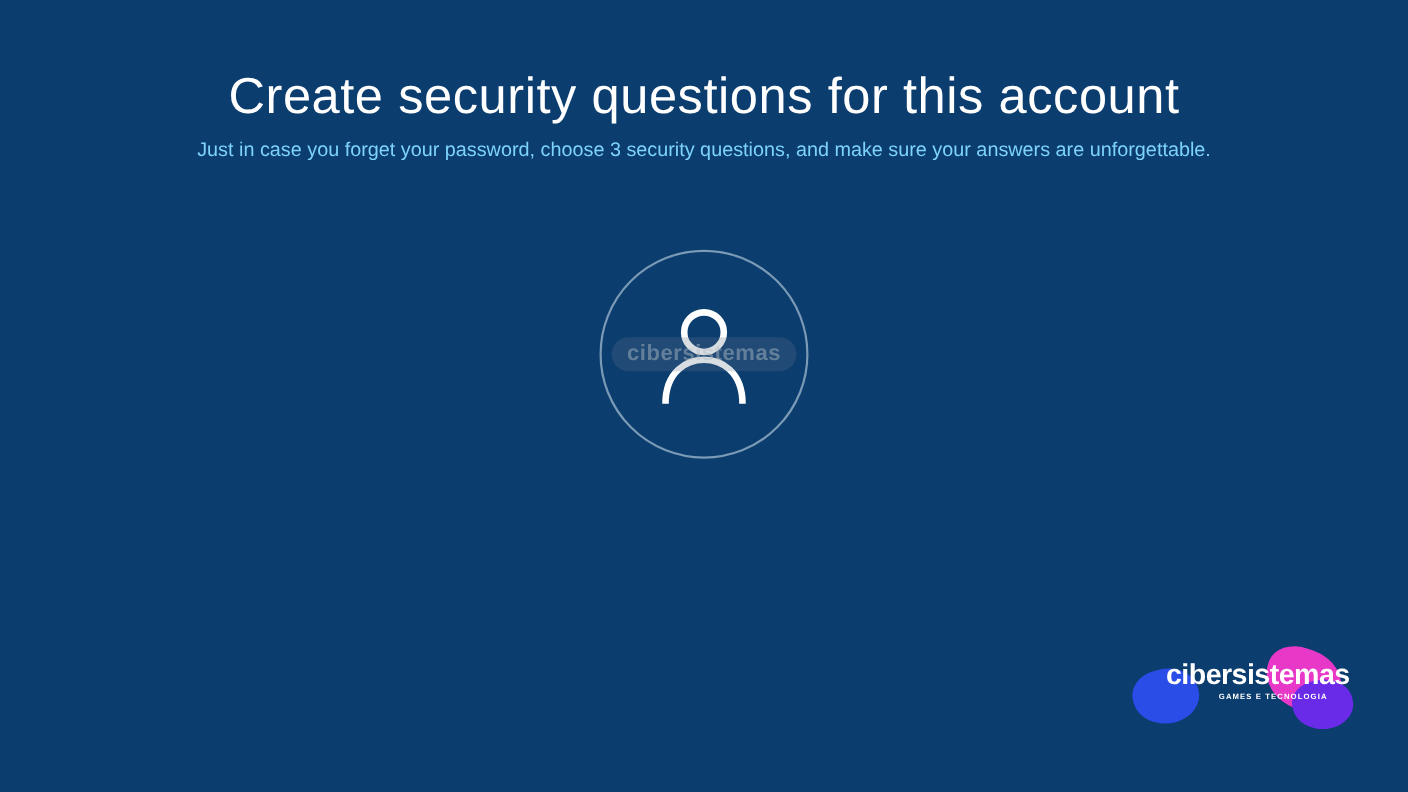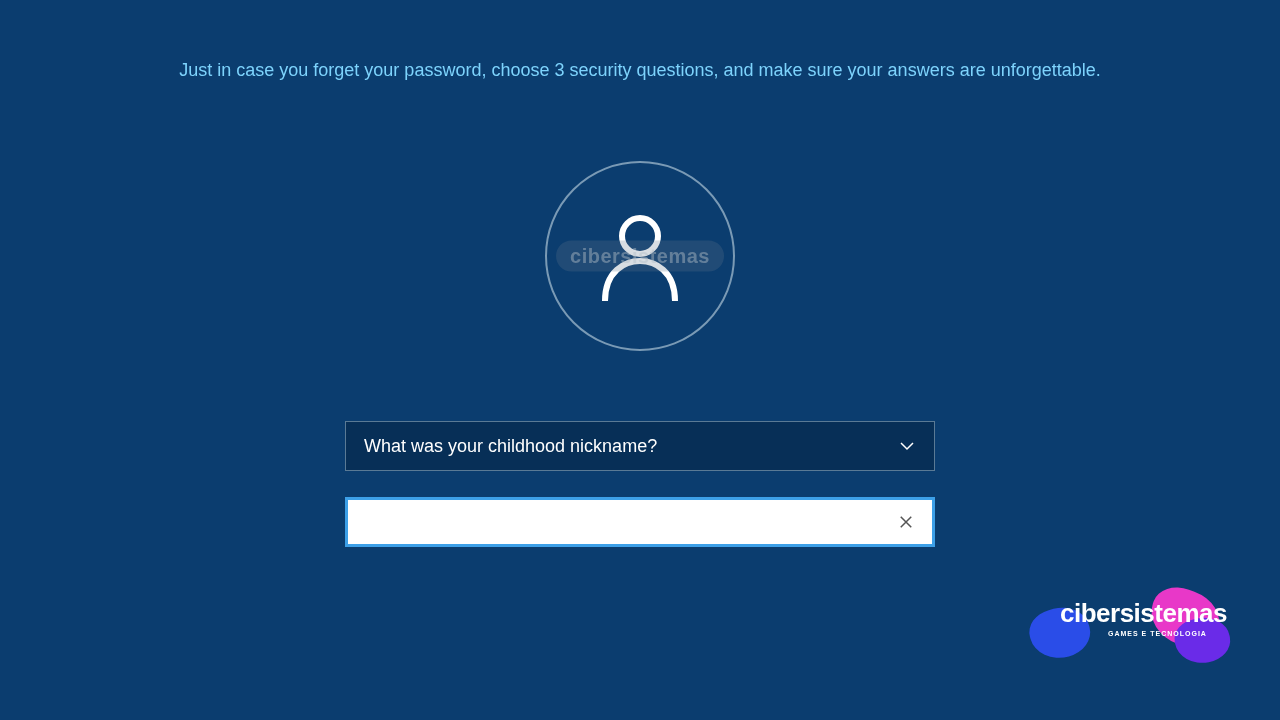--- a/index.html
+++ b/index.html
@@ -143,47 +143,31 @@
       font-size: 7px;
       font-weight: 600;
       color: #ffffff;
       letter-spacing: 1px;
     }
   </style>
 </head>
 <body>
 
 <div class="container">
+  <h1 class="title">Create security questions for this account</h1>
   <p class="subtitle">Just in case you forget your password, choose 3 security questions, and make sure your answers are unforgettable.</p>
 
   <div class="avatar-circle">
     <svg viewBox="0 0 100 100" fill="none" stroke="#ffffff" stroke-width="6">
       <circle cx="50" cy="30" r="18"></circle>
       <path d="M15 95 C15 65, 35 55, 50 55 C65 55, 85 65, 85 95"></path>
     </svg>
     <div class="watermark-center">cibersistemas</div>
   </div>
 
-  <div class="form-area">
-    <div class="select-box">
-      <span class="select-text">What was your childhood nickname?</span>
-      <svg class="chevron" viewBox="0 0 24 24" fill="none" stroke="#ffffff" stroke-width="2">
-        <path d="M4 8 L12 16 L20 8"></path>
-      </svg>
-    </div>
-
-    <div class="text-input-wrap">
-      <input type="text" class="text-input" value="" style="">
-      <div class="clear-btn">
-        <svg viewBox="0 0 24 24" fill="none" stroke="#555555" stroke-width="2">
-          <path d="M5 5 L19 19 M19 5 L5 19"></path>
-        </svg>
-      </div>
-    </div>
-  </div>
 </div>
 
 <div class="brand-logo">
   <div class="brand-blob" style="width:60px;height:50px;background:#2a4de8;left:0;top:18px;transform:rotate(-15deg);"></div>
   <div class="brand-blob" style="width:70px;height:55px;background:#e838c8;left:120px;top:0;transform:rotate(20deg);"></div>
   <div class="brand-blob" style="width:55px;height:45px;background:#6a2be8;left:145px;top:28px;transform:rotate(-10deg);"></div>
   <div class="brand-text">cibersistemas</div>
   <div class="brand-sub">GAMES E TECNOLOGIA</div>
 </div>
 

